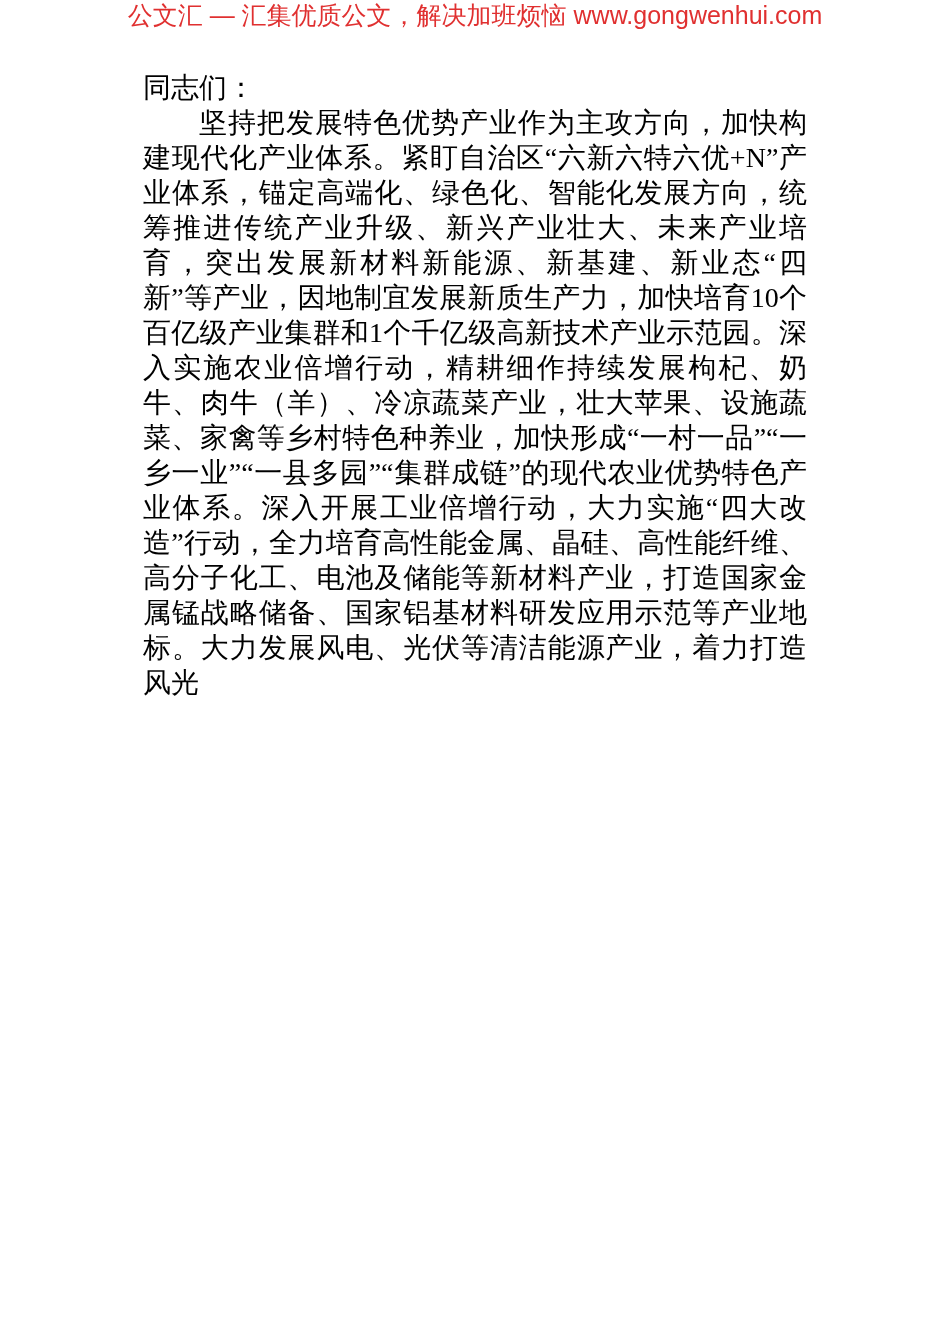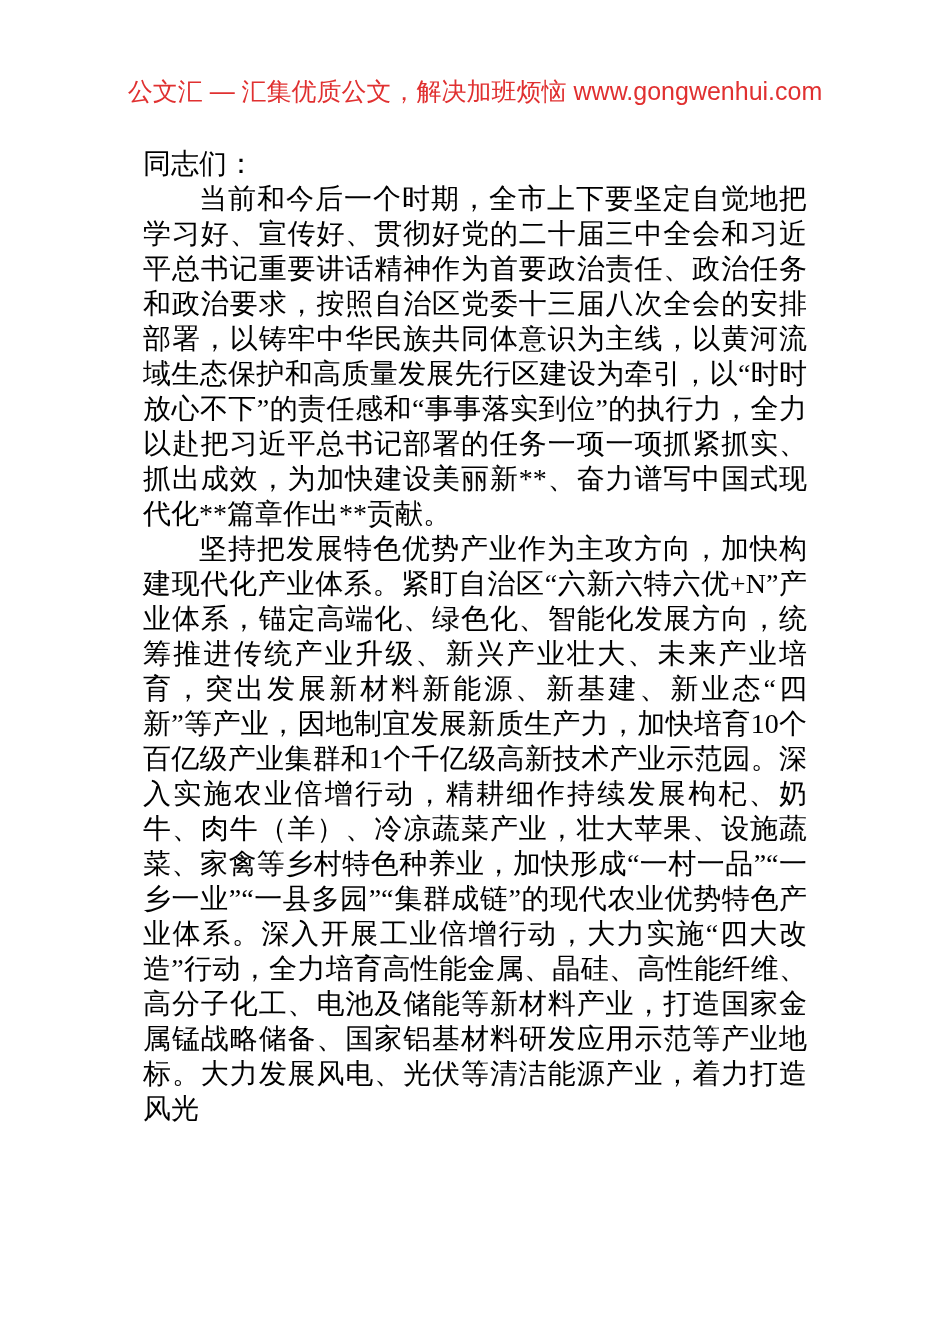--- a/index.html
+++ b/index.html
@@ -11,21 +11,20 @@
     position: relative;
     width: 950px;
     height: 1344px;
     margin: 0 auto;
     background: #ffffff;
     overflow: hidden;
     color: #000000;
     font-family: "Liberation Serif", serif;
   }
   .banner {
-    padding-top: 76px;
     text-align: center;
     font-family: "Liberation Sans", sans-serif;
     font-size: 25px;
     line-height: 30px;
     color: #e03030;
     font-weight: 400;
   }
   .doc-title {
     width: 700px;
     margin: 54px auto 0 auto;
@@ -57,17 +56,16 @@
 
 <div class="page">
 
   <div class="banner">
     <span>公文汇 — 汇集优质公文，解决加班烦恼 www.gongwenhui.com</span>
   </div>
 
 
   <div class="doc-body">
     <p class="salutation">同志们：</p>
-    <p class="para">当前和今后一个时期，全市上下要坚定自觉地把学习好、宣传好、贯彻好党的二十届三中全会和习近平总书记重要讲话精神作为首要政治责任、政治任务和政治要求，按照自治区党委十三届八次全会的安排部署，以铸牢中华民族共同体意识为主线，以黄河流域生态保护和高质量发展先行区建设为牵引，以“时时放心不下”的责任感和“事事落实到位”的执行力，全力以赴把习近平总书记部署的任务一项一项抓紧抓实、抓出成效，为加快建设美丽新**、奋力谱写中国式现代化**篇章作出**贡献。</p>
     <p class="para">坚持把发展特色优势产业作为主攻方向，加快构建现代化产业体系。紧盯自治区“六新六特六优+N”产业体系，锚定高端化、绿色化、智能化发展方向，统筹推进传统产业升级、新兴产业壮大、未来产业培育，突出发展新材料新能源、新基建、新业态“四新”等产业，因地制宜发展新质生产力，加快培育10个百亿级产业集群和1个千亿级高新技术产业示范园。深入实施农业倍增行动，精耕细作持续发展枸杞、奶牛、肉牛（羊）、冷凉蔬菜产业，壮大苹果、设施蔬菜、家禽等乡村特色种养业，加快形成“一村一品”“一乡一业”“一县多园”“集群成链”的现代农业优势特色产业体系。深入开展工业倍增行动，大力实施“四大改造”行动，全力培育高性能金属、晶硅、高性能纤维、高分子化工、电池及储能等新材料产业，打造国家金属锰战略储备、国家铝基材料研发应用示范等产业地标。大力发展风电、光伏等清洁能源产业，着力打造风光</p>
   </div>
 
 </div>
 
 </body></html>

